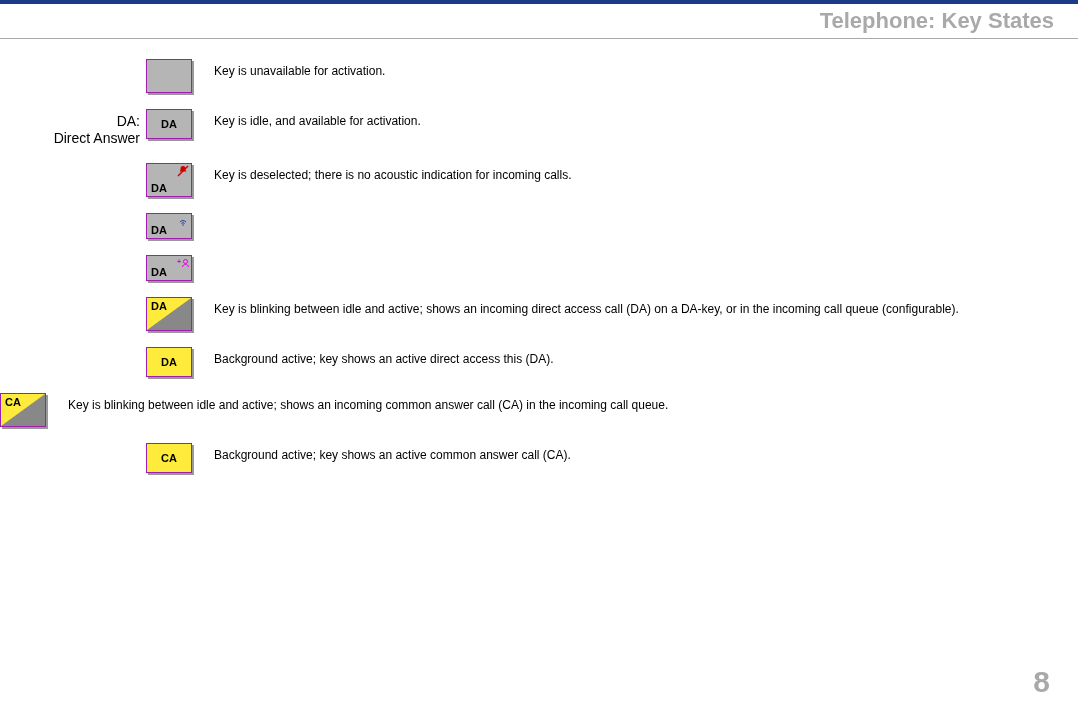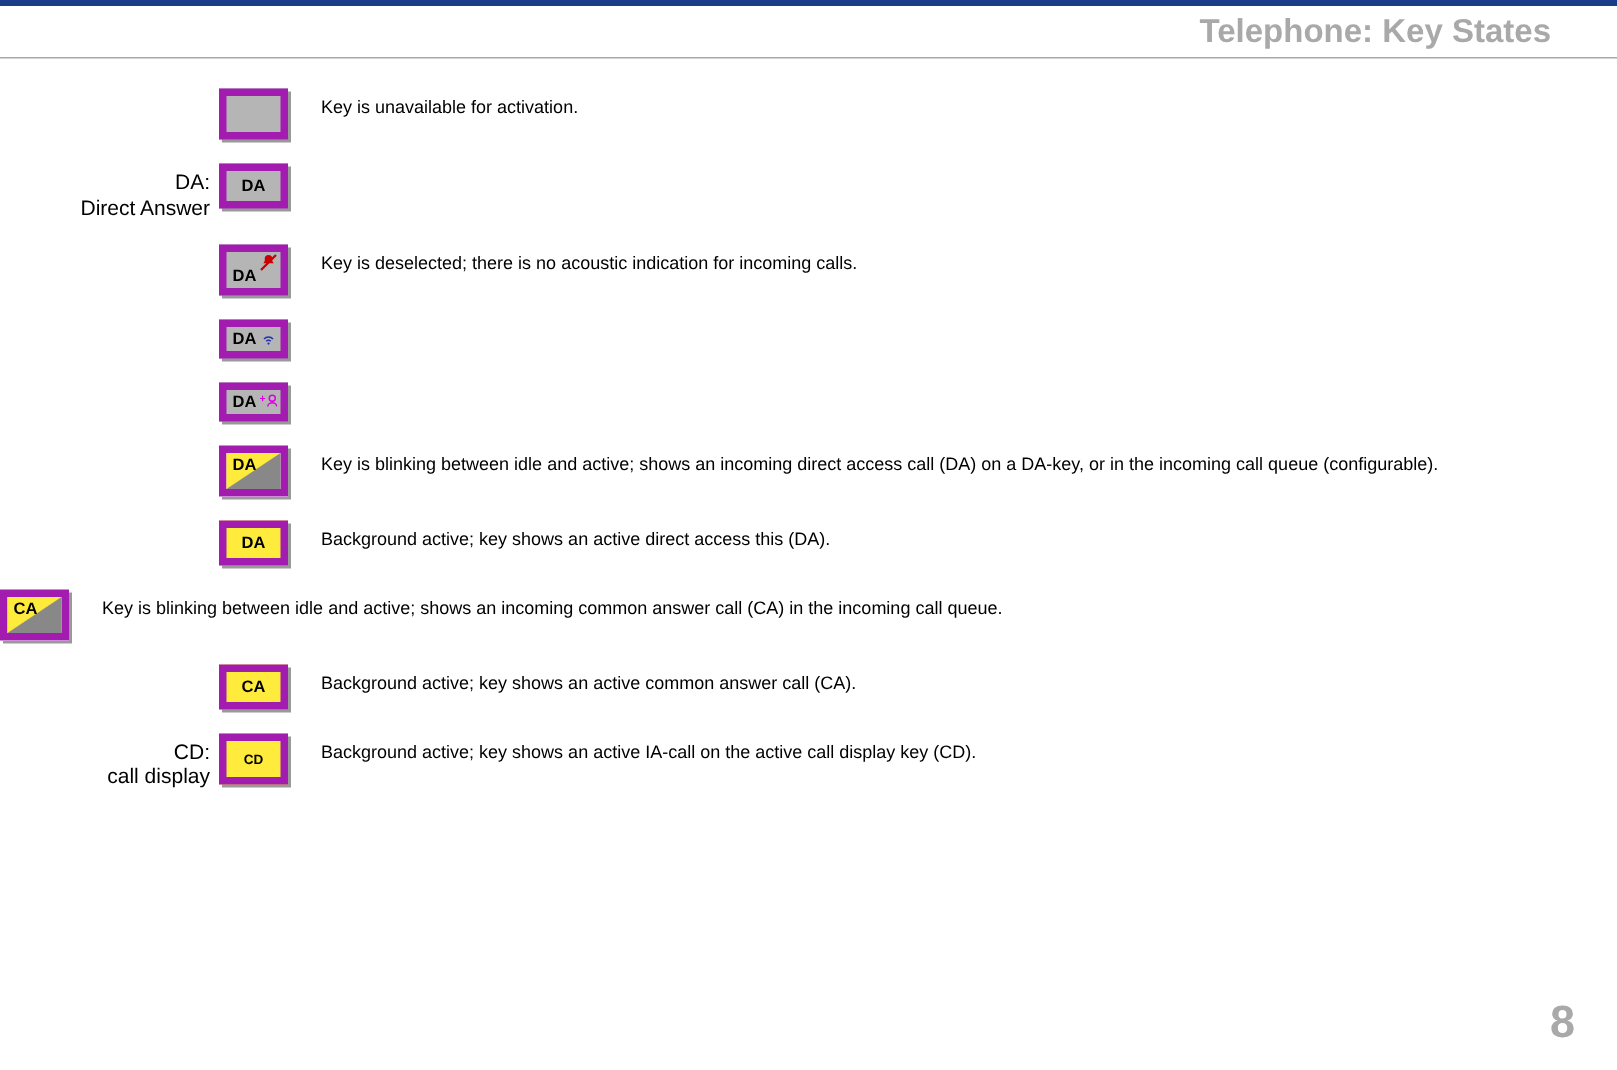--- a/index.html
+++ b/index.html
@@ -15,21 +15,21 @@
   .topline {
     height: 4px;
     background: #1a3a8a;
     width: 100%;
   }
   .header-title {
     text-align: right;
     font-size: 22px;
     font-weight: bold;
     color: #a9a9a9;
-    padding: 4px 44px 4px 0;
+    padding: 4px 24px 4px 0;
   }
   .underline {
     height: 1px;
     background: #a9a9a9;
     width: 100%;
   }
   .content {
     padding: 20px 30px 0 0;
   }
   .row {
@@ -45,21 +45,21 @@
     color: #000;
     padding-right: 6px;
     padding-top: 4px;
     line-height: 1.2;
   }
   .side-label .l1 { display:block;text-align:right; }
   .side-label .l2 { display:block; }
   .key {
     width: 46px;
     height: 30px;
-    border: 5px solid #a21caf;
+    border: 1px solid #a21caf;
     box-shadow: 2px 2px 0 rgba(0,0,0,0.4);
     margin-right: 22px;
     position: relative;
     box-sizing: border-box;
     font-size: 11px;
     font-family: Arial, sans-serif;
     display: flex;
     align-items: center;
     justify-content: center;
   }
@@ -112,20 +112,21 @@
   </div>
 
   <div class="row">
     <div class="side-label">
       <span class="l1">DA:</span>
       <span class="l2">Direct Answer</span>
     </div>
     <div class="key gray">
       <span class="kl">DA</span>
     </div>
+    <div class="desc">Key is idle, and available for activation.</div>
   </div>
 
   <div class="row">
     <div class="side-label"></div>
     <div class="key tall gray bl">
       <span class="corner">
         <svg class="ico" viewBox="0 0 24 24">
             <path fill="#c00" d="M12 2a5 5 0 00-5 5v3l-2 3h14l-2-3V7a5 5 0 00-5-5z"></path>
             <line x1="2" y1="22" x2="22" y2="2" stroke="#c00" stroke-width="3"></line>
           </svg>
@@ -186,26 +187,16 @@
   </div>
 
   <div class="row">
     <div class="side-label"></div>
     <div class="key yellow">
       <span class="kl">CA</span>
     </div>
     <div class="desc">Background active; key shows an active common answer call (CA).</div>
   </div>
 
-  <div class="row">
-    <div class="side-label">
-      <span class="l1">CD:</span>
-      <span class="l2">call display</span>
-    </div>
-    <div class="key yellow tall">
-      <span class="kl" style="font-size:9px">CD</span>
-    </div>
-    <div class="desc">Background active; key shows an active IA-call on the active call display key (CD).</div>
-  </div>
 
 </div>
 
 <div class="page-num">8</div>
 
 </body></html>

